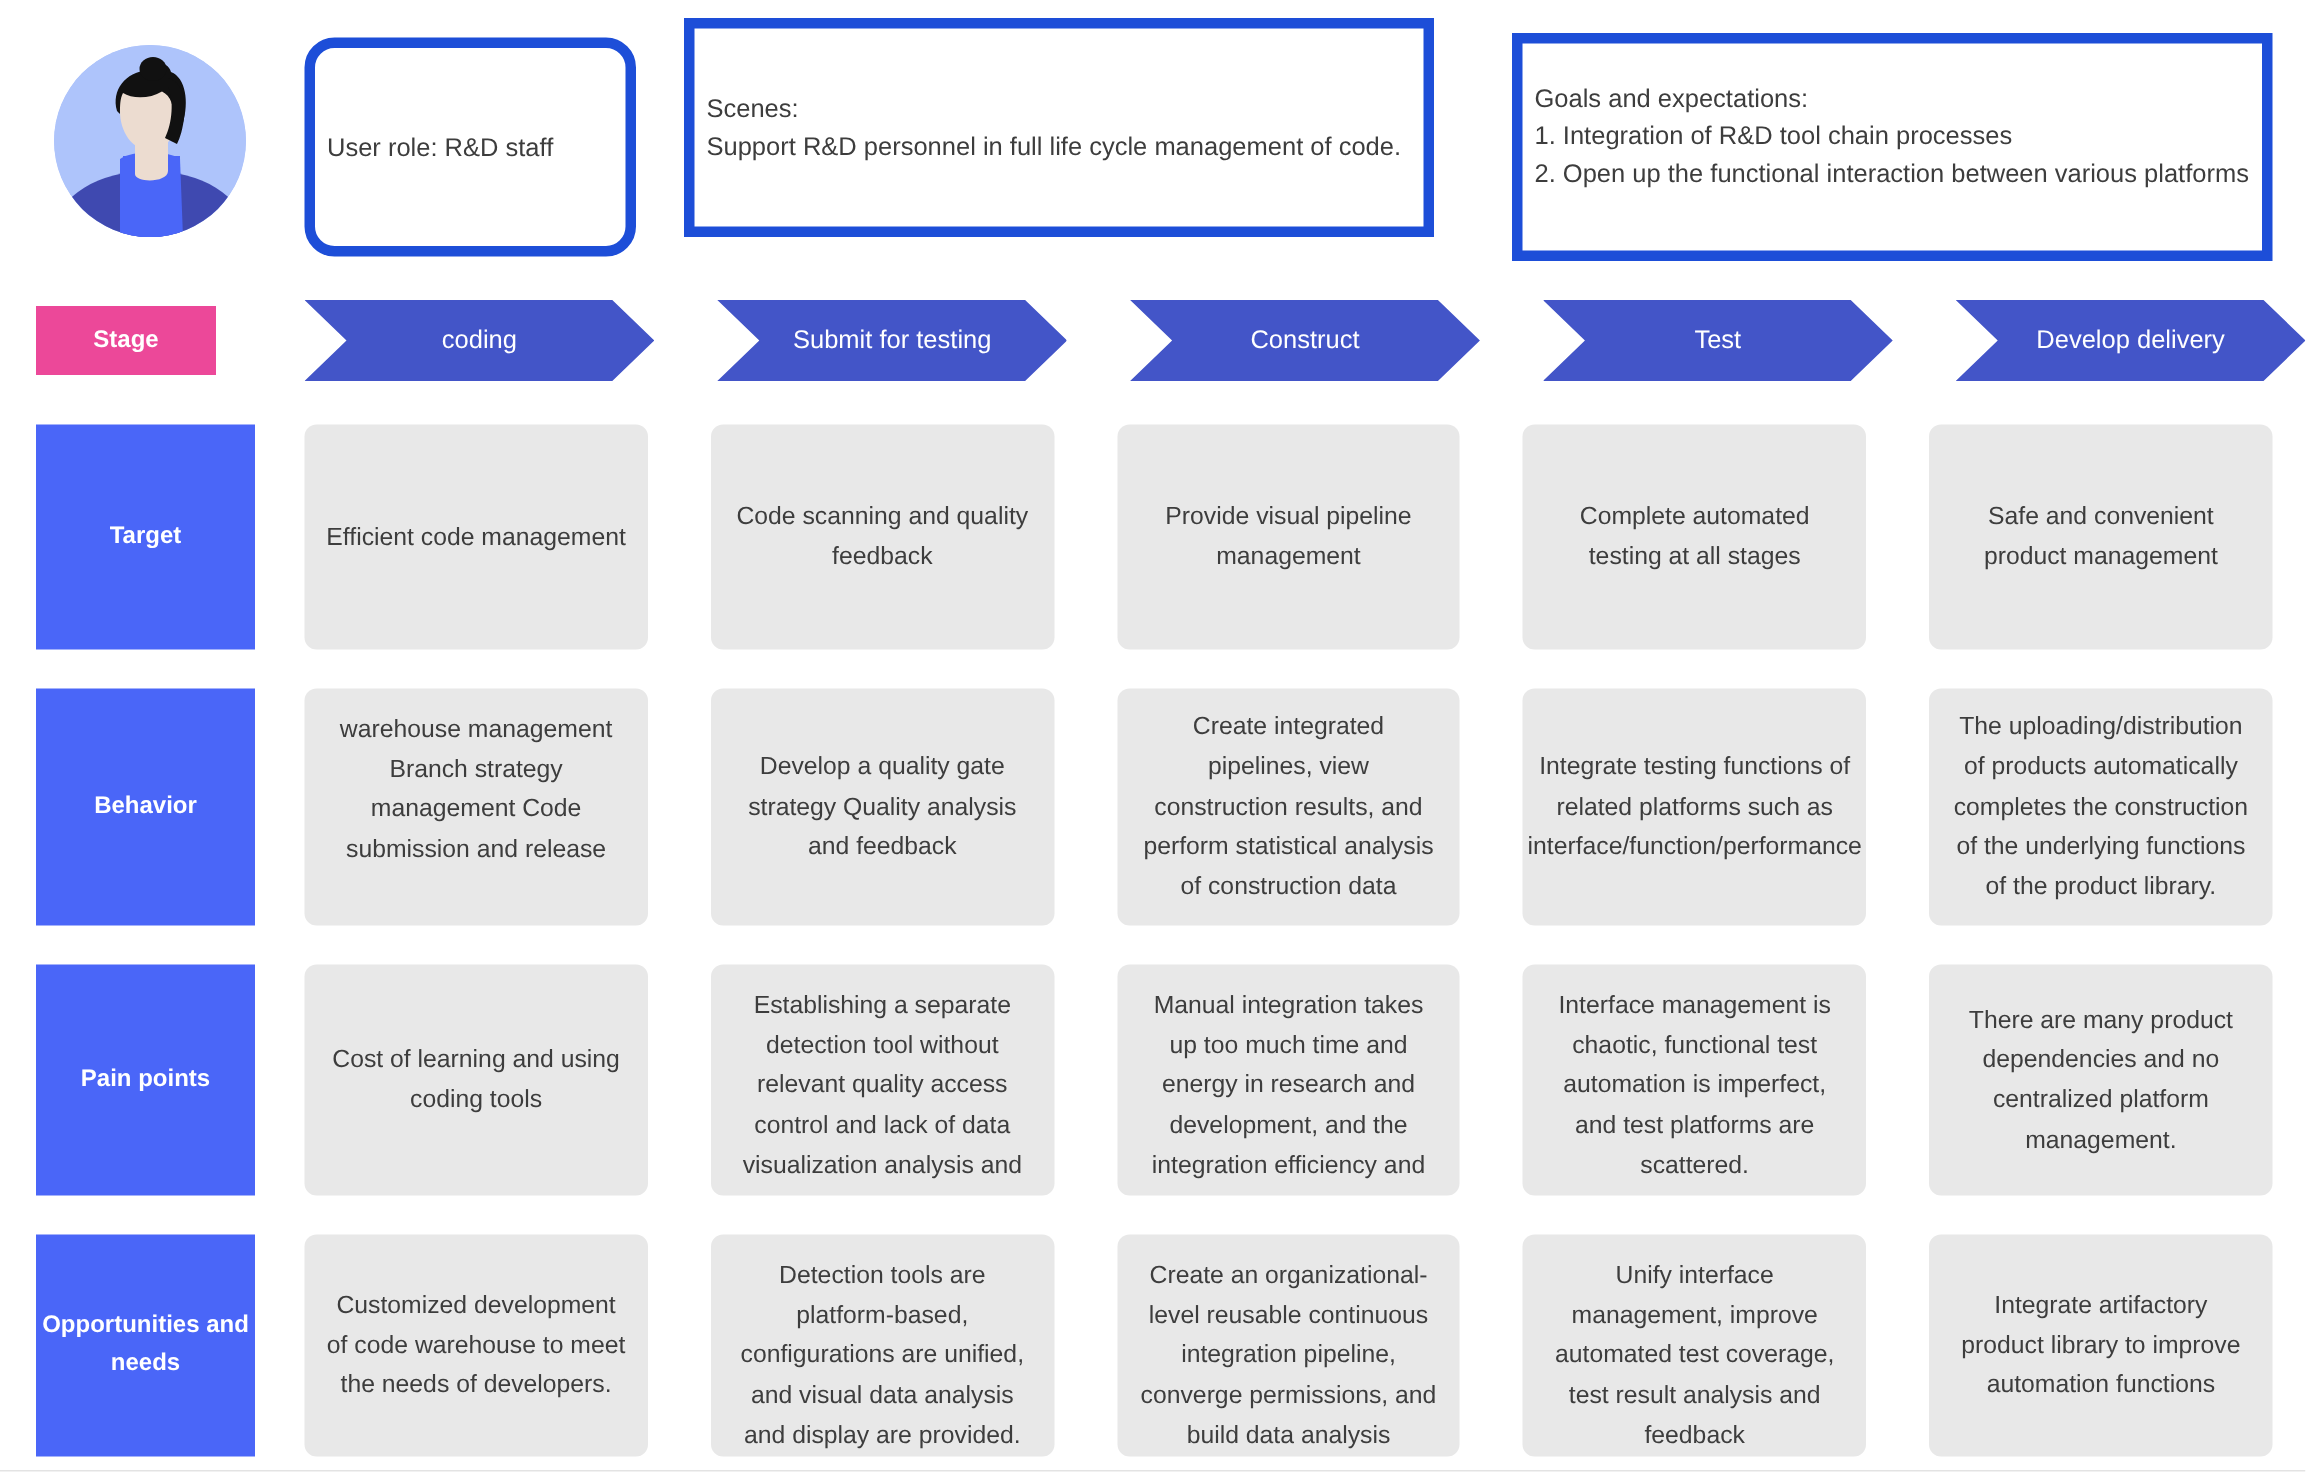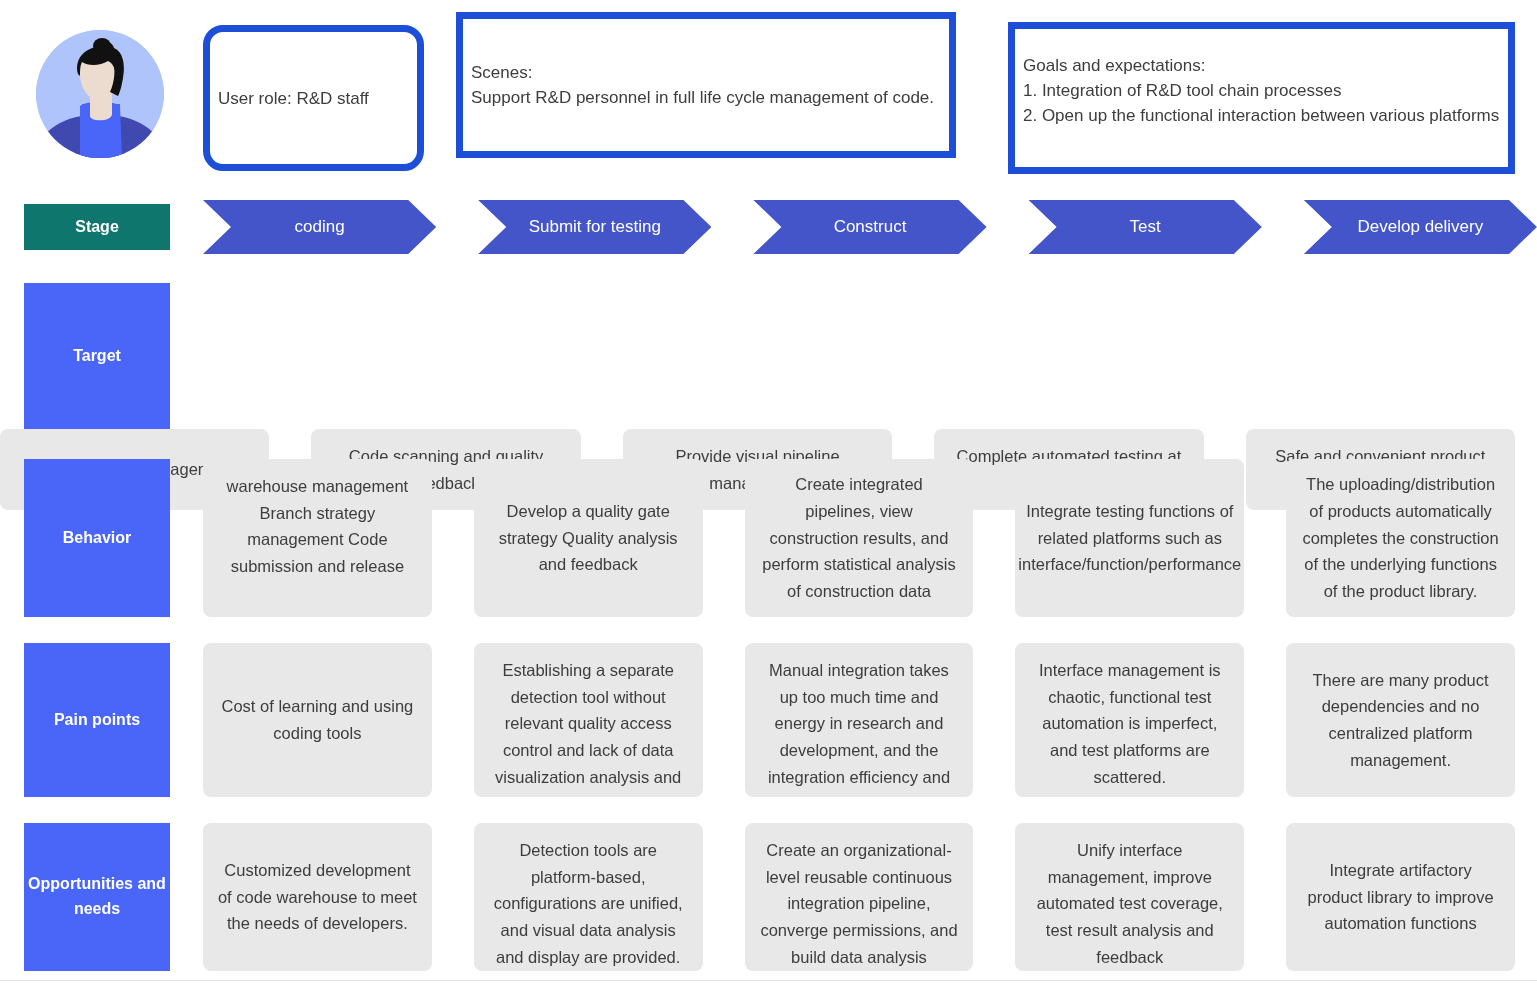--- a/index.html
+++ b/index.html
@@ -76,24 +76,24 @@
 
   
   .lbl-col {
     width: 146px;
     margin-left: 24px;
     margin-right: 33px;
     flex: 0 0 146px;
     box-sizing: border-box;
   }
   .stage-label {
-    width: 146px;
+    width: 120px;
     height: 46px;
     margin-top: 8px;
-    background: #0f766e;
+    background: #ec4899;
     color: #ffffff;
     font-size: 16px;
     font-weight: bold;
     display: flex;
     align-items: center;
     justify-content: center;
     box-sizing: border-box;
   }
   .row-label {
     width: 146px;
@@ -150,21 +150,21 @@
     justify-content: center;
     text-align: center;
     font-size: 16.5px;
     line-height: 1.62;
     color: #3d3d3d;
     overflow: hidden;
   }
   .card.vcenter { align-items: center; }
   .card.vtop    { align-items: flex-start; }
 
-  .h-target  { height: 150px; flex-direction: column; }
+  .h-target  { height: 150px; }
   .h-behav   { height: 158px; }
   .h-pain    { height: 154px; }
   .h-opp     { height: 148px; }
 
   .row-target .lbl-col,
   .row-behav  .lbl-col,
   .row-pain   .lbl-col,
   .row-opp    .lbl-col { display: flex; align-items: stretch; }
 
   .bottom-rule {

